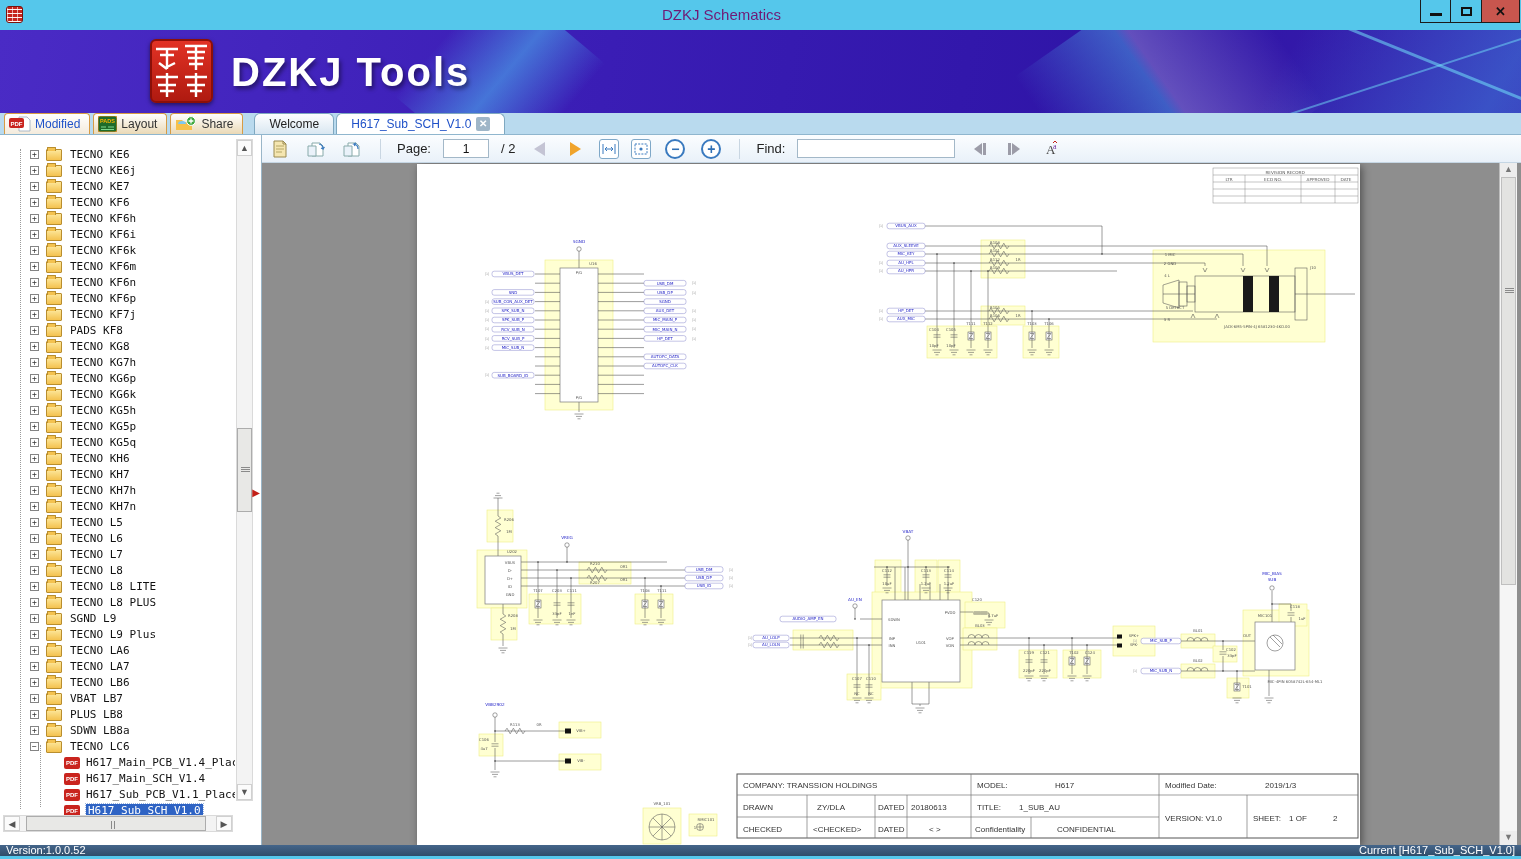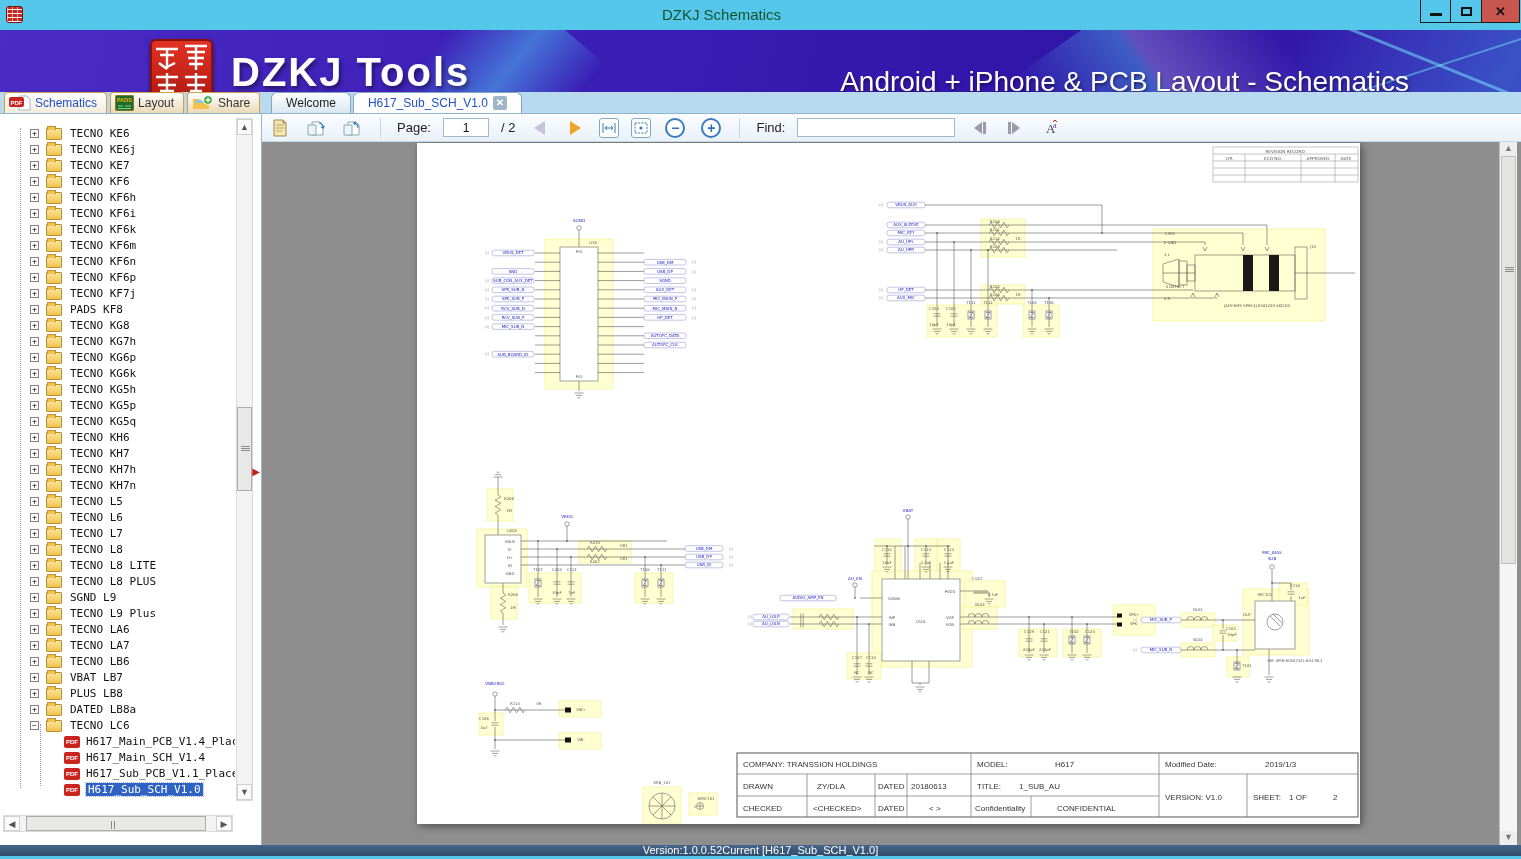--- a/index.html
+++ b/index.html
@@ -4,29 +4,29 @@
 <style>
   * { margin:0; padding:0; box-sizing:border-box; }
   html,body { width:1521px; height:859px; overflow:hidden; font-family:"Liberation Sans", sans-serif; background:#ddd; }
   #app { width:1521px; height:859px; display:flex; flex-direction:column; position:relative; }
 
   
   .titlebar { height:30px; background:#55C7EB; display:flex; align-items:flex-start; flex:none; }
   .tb-icon { width:17px; height:17px; margin:6px 0 0 6px; background:#C4251D; border:1px solid #7a120d; border-radius:3px;
              background-image:repeating-linear-gradient(0deg, rgba(255,255,255,.95) 0 1px, transparent 1px 4px),
                               repeating-linear-gradient(90deg, rgba(255,255,255,.6) 0 1px, transparent 1px 5px); }
-  .tb-title { flex:1; text-align:center; font-size:15px; color:#14532d; padding-top:6px; }
+  .tb-title { flex:1; text-align:center; font-size:15px; color:#701a75; padding-top:6px; }
   .winbtn { width:31px; height:23px; border:1px solid #1b1b1b; border-top:none; background:#55C7EB; display:flex; align-items:center; justify-content:center; cursor:default; }
   .winbtn + .winbtn { border-left:none; }
   .g-min { width:12px; height:3px; background:#111; margin-top:7px; }
   .g-max { width:11px; height:9px; border:2px solid #111; }
   .winbtn.close { width:38px; background:#C8564E; font-weight:bold; font-size:13px; color:#111; margin-right:1px; }
 
   
-  .banner { height:62px; position:relative; flex:none; overflow:hidden;
+  .banner { height:83px; position:relative; flex:none; overflow:hidden;
             background:linear-gradient(100deg,#4A2BC5 0%, #3A1DB5 40%, #2E14A6 75%, #3a1fae 100%); }
   .streak { position:absolute; pointer-events:none; }
   .s1 { left:430px; top:-30px; width:140px; height:160px; transform:rotate(40deg);
         background:linear-gradient(90deg, transparent, rgba(80,220,255,.45), transparent); }
   .s2 { left:1050px; top:-40px; width:240px; height:200px; transform:rotate(-35deg);
         background:linear-gradient(90deg, transparent, rgba(90,230,255,.35) 45%, rgba(255,255,255,.25) 50%, transparent); }
   .s3 { left:1280px; top:-20px; width:400px; height:220px; transform:rotate(30deg);
         background:linear-gradient(90deg, transparent, rgba(60,200,255,.30), transparent); }
   .s4 { left:1180px; top:30px; width:500px; height:3px; transform:rotate(22deg); background:rgba(120,240,255,.5); }
   .s5 { left:1100px; top:70px; width:460px; height:2px; transform:rotate(-18deg); background:rgba(120,240,255,.45); }
@@ -105,21 +105,21 @@
   .page svg { display:block; }
   .pvscroll { position:absolute; right:4px; top:0; bottom:0; width:18px; background:#F5F5F5; border-left:1px solid #BDBDBD; }
   .pvup { position:absolute; top:0; left:0; right:0; height:14px; color:#777; font-size:9px; text-align:center; line-height:13px; background:#EDEDED; }
   .pvdown { position:absolute; bottom:0; left:0; right:0; height:14px; color:#777; font-size:9px; text-align:center; line-height:13px; background:#EDEDED; }
   .pvthumb { position:absolute; left:1px; right:1px; top:14px; height:408px; background:#E3E3E1; border:1px solid #BFBFBF; }
   .pvgrip { position:absolute; left:3px; top:110px; width:9px; height:5px;
             background:repeating-linear-gradient(0deg,#8a8a8a 0 1px, transparent 1px 2px); }
 
   
   .statusbar { height:14px; flex:none; background:linear-gradient(#44658A,#2F4C69); border-bottom:3px solid #55C7EB;
-               display:flex; justify-content:center; color:#fff; font-size:11px; line-height:11px; padding:0 6px; }
+               display:flex; justify-content:space-between; color:#fff; font-size:11px; line-height:11px; padding:0 6px; }
 
   
   .w  { stroke:#4a4a4a; stroke-width:.55; fill:none; }
   .dj { stroke:#3a3a3a; stroke-width:1.6; stroke-linecap:round; fill:none; }
   .yb { fill:#FFFFD2; stroke:#EDED86; stroke-width:.6; }
   .cb { fill:#fff; stroke:#7a7a7a; stroke-width:.7; }
   .sym { stroke:#555; stroke-width:.55; fill:none; }
   .rl  { stroke:#8a8a8a; stroke-width:.5; fill:none; }
   text.pt { font:4px "DejaVu Sans",sans-serif; fill:#2424c8; text-anchor:middle; }
   text.bt { font:4.2px "DejaVu Sans",sans-serif; fill:#2424c8; text-anchor:middle; }
@@ -158,31 +158,30 @@
       <svg width="59" height="60" viewBox="0 0 59 60">
         <g stroke="#fff" stroke-width="2.4" fill="none">
           <path d="M4,8 h22 M8,14 h14 M15,8 v20 M7,22 l8,6 M23,22 l-8,4"></path>
           <path d="M33,5 h22 M35,11 h18 M36,17 h16 M44,5 v24 M37,23 h14"></path>
           <path d="M4,36 h22 M15,32 v24 M6,44 h18 M8,50 l14,0"></path>
           <path d="M33,36 h22 M44,32 v24 M35,44 h18 M38,50 h12"></path>
         </g>
       </svg>
     </div>
     <div class="b-name">DZKJ Tools</div>
-    <div class="b-slogan">Android + iPhone &amp; PCB Layout - Schematics</div>
   </div>
 
   <div class="tabbar">
     <div class="apptab active">
       <svg width="22" height="16" viewBox="0 0 22 16">
         <path d="M10,1 h8 l3,3 v11 h-11 z" fill="#fff" stroke="#9ab" stroke-width=".8"></path>
         <rect x="0" y="2" width="15" height="10" rx="2" fill="#C9241E"></rect>
         <text x="7.5" y="9.5" font-size="6" font-weight="bold" fill="#fff" text-anchor="middle" font-family="Liberation Sans,sans-serif">PDF</text>
       </svg>
-      <span>Schematics</span>
+      <span>Modified</span>
     </div>
     <div class="apptab">
       <svg width="19" height="16" viewBox="0 0 19 16">
         <rect x="0" y="0" width="19" height="16" rx="2" fill="#1E6B2A" stroke="#E08A1E"></rect>
         <text x="9.5" y="7" font-size="5.5" font-weight="bold" fill="#FFB300" text-anchor="middle" font-family="Liberation Sans,sans-serif">PADS</text>
         <path d="M3,11 h5 M10,11 h6 M3,13.5 h13" stroke="#7fd88f" stroke-width="1"></path>
       </svg>
       <span>Layout</span>
     </div>
     <div class="apptab">
@@ -240,21 +239,21 @@
           <div class="trow"><span class="exp">+</span><span class="fold"></span><span class="tlabel">TECNO L8</span></div>
           <div class="trow"><span class="exp">+</span><span class="fold"></span><span class="tlabel">TECNO L8 LITE</span></div>
           <div class="trow"><span class="exp">+</span><span class="fold"></span><span class="tlabel">TECNO L8 PLUS</span></div>
           <div class="trow"><span class="exp">+</span><span class="fold"></span><span class="tlabel">SGND L9</span></div>
           <div class="trow"><span class="exp">+</span><span class="fold"></span><span class="tlabel">TECNO L9 Plus</span></div>
           <div class="trow"><span class="exp">+</span><span class="fold"></span><span class="tlabel">TECNO LA6</span></div>
           <div class="trow"><span class="exp">+</span><span class="fold"></span><span class="tlabel">TECNO LA7</span></div>
           <div class="trow"><span class="exp">+</span><span class="fold"></span><span class="tlabel">TECNO LB6</span></div>
           <div class="trow"><span class="exp">+</span><span class="fold"></span><span class="tlabel">VBAT LB7</span></div>
           <div class="trow"><span class="exp">+</span><span class="fold"></span><span class="tlabel">PLUS LB8</span></div>
-          <div class="trow"><span class="exp">+</span><span class="fold"></span><span class="tlabel">DATED LB8a</span></div>
+          <div class="trow"><span class="exp">+</span><span class="fold"></span><span class="tlabel">SDWN LB8a</span></div>
           <div class="trow"><span class="exp">−</span><span class="fold"></span><span class="tlabel">TECNO LC6</span></div>
           <div class="trow"><span class="pdfico">PDF</span><span class="tlabel file">H617_Main_PCB_V1.4_Placement</span></div>
           <div class="trow"><span class="pdfico">PDF</span><span class="tlabel file">H617_Main_SCH_V1.4</span></div>
           <div class="trow"><span class="pdfico">PDF</span><span class="tlabel file">H617_Sub_PCB_V1.1_Placement</span></div>
           <div class="trow"><span class="pdfico">PDF</span><span class="tlabel file sel">H617_Sub_SCH_V1.0</span></div>
         </div>
       <div class="tvscroll">
         <div class="sbtn" style="top:0">▲</div>
         <div class="tvthumb">
             <div class="grip"></div>

